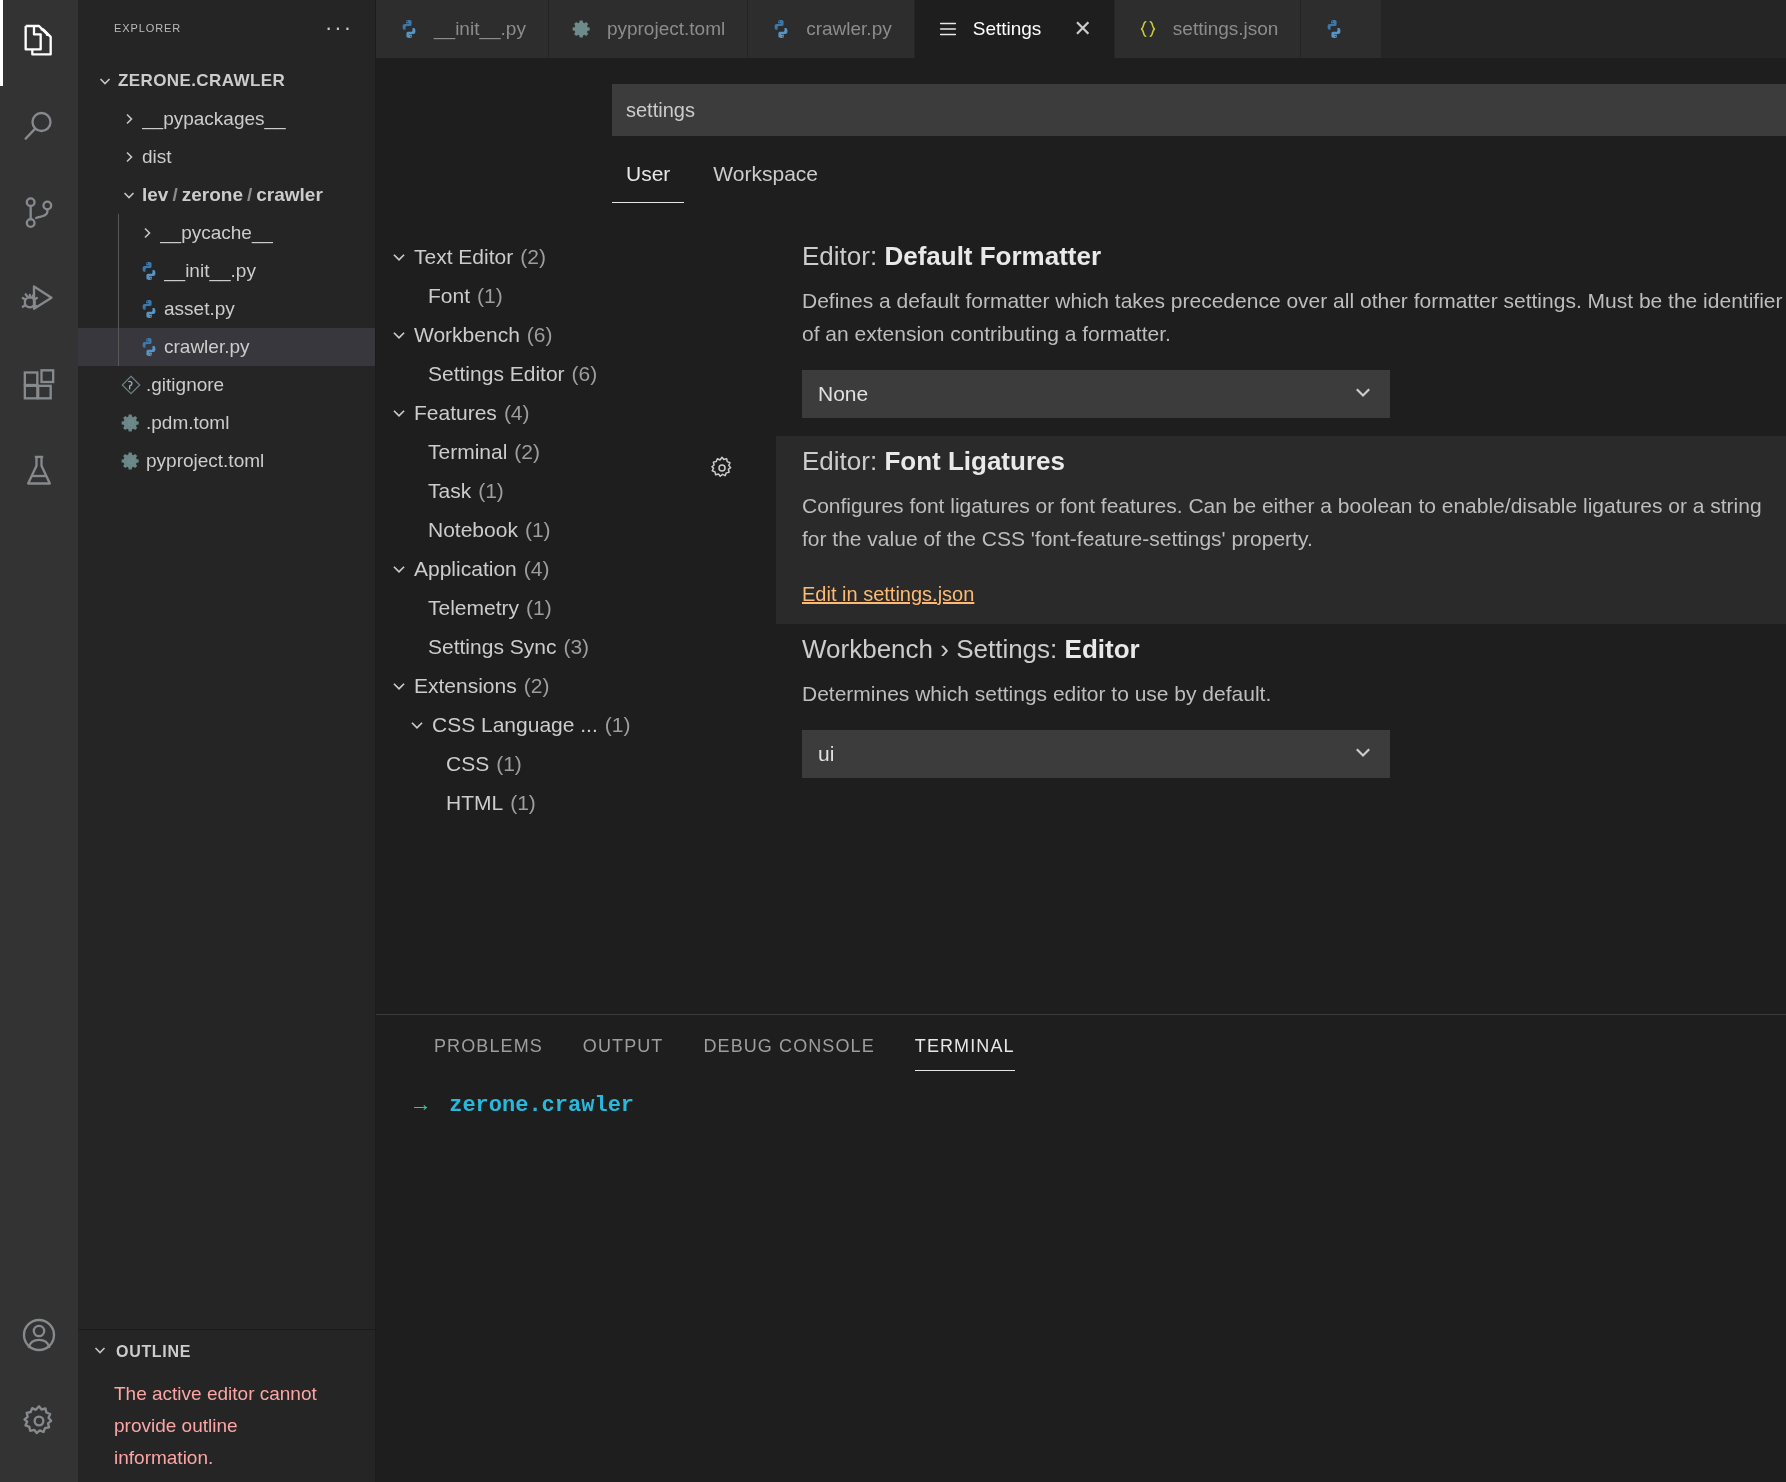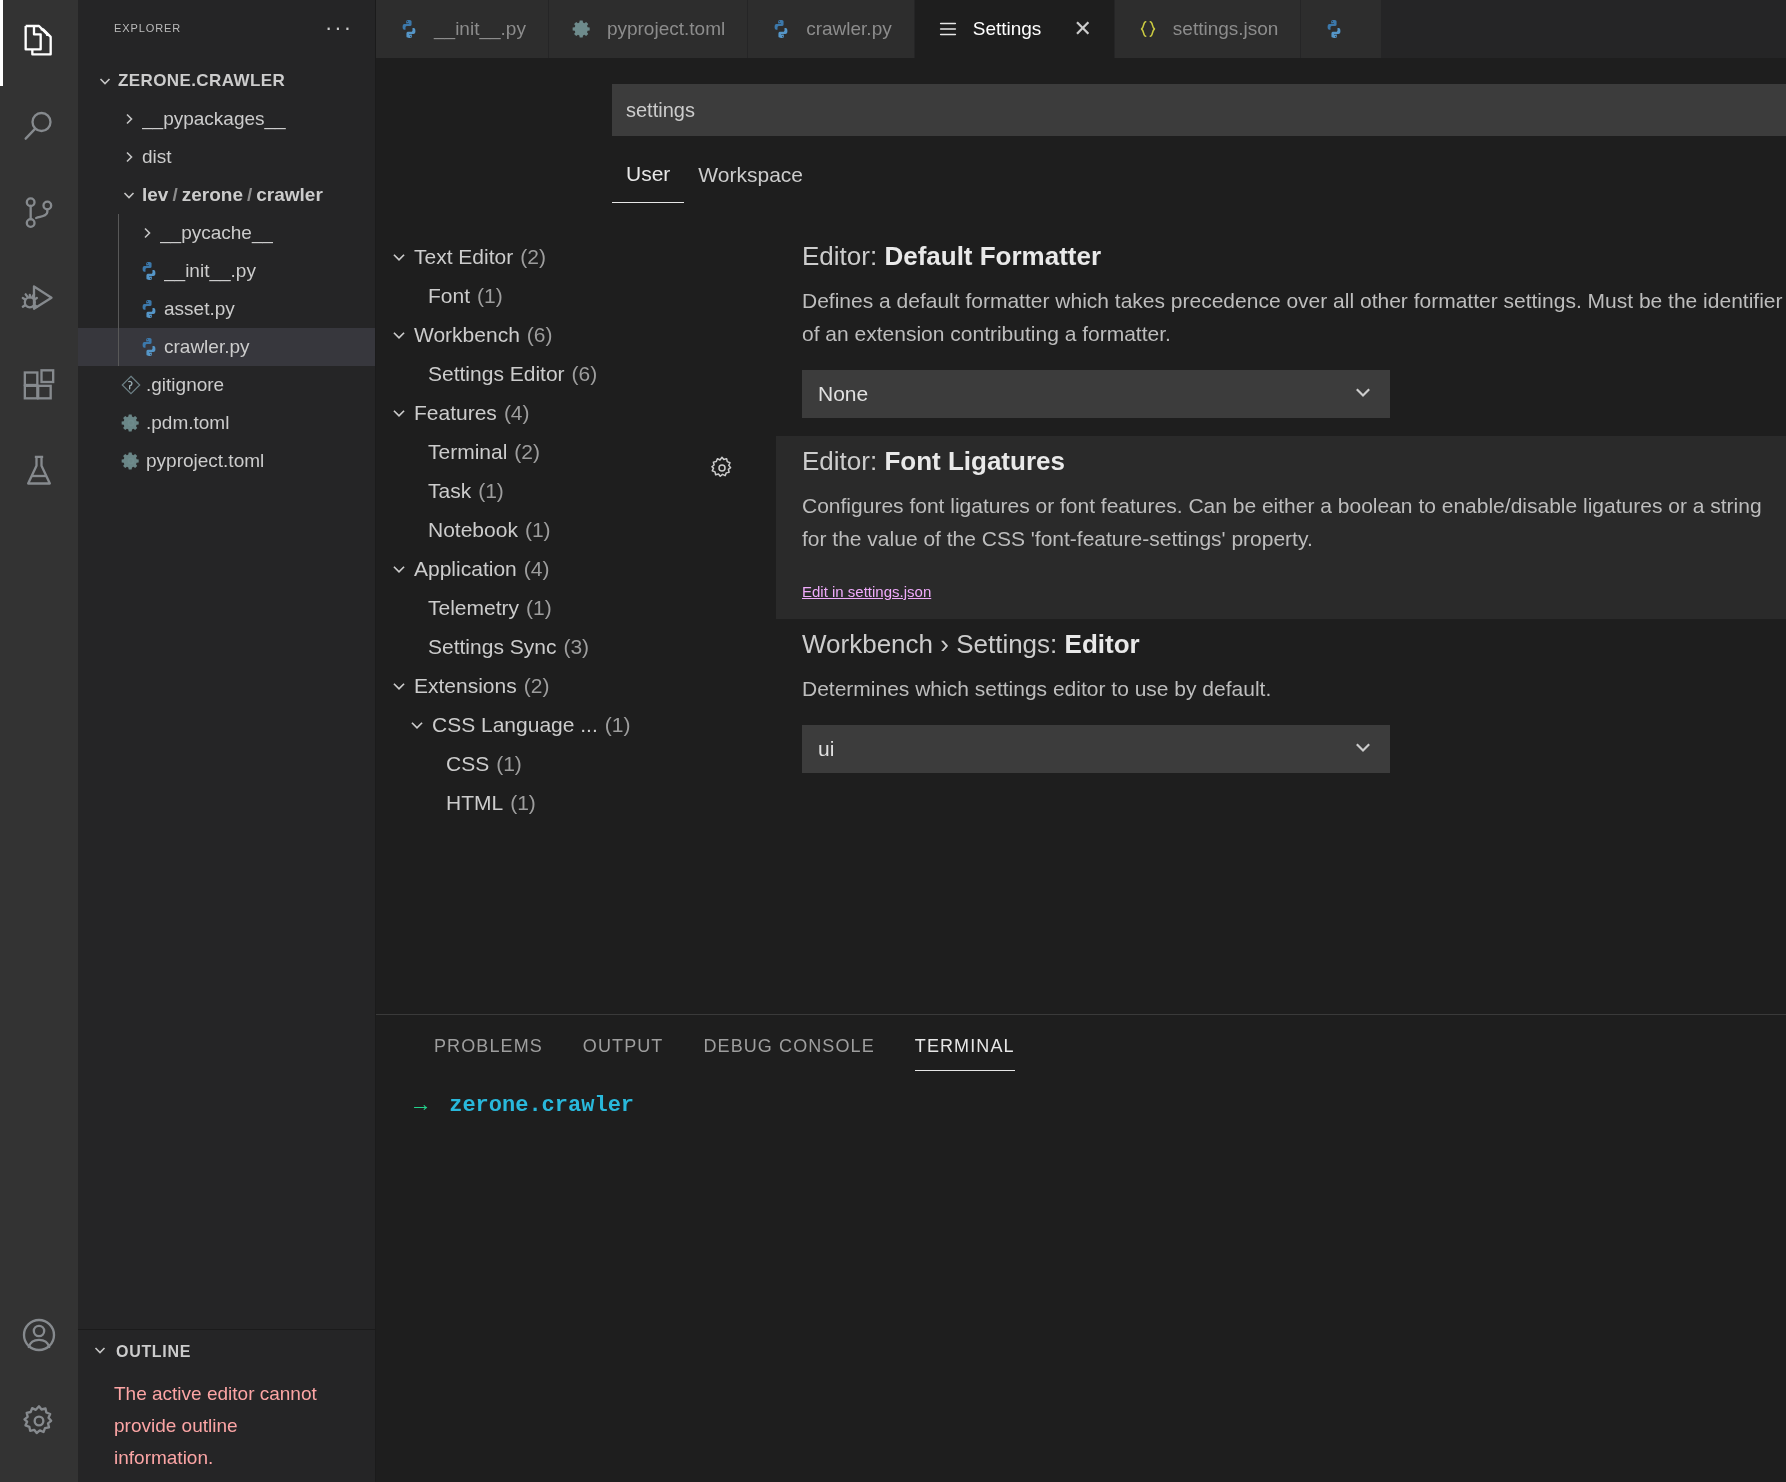--- a/index.html
+++ b/index.html
@@ -89,21 +89,21 @@
   .tab .close { margin-left: 18px; color: #cccccc; font-size: 22px; line-height: 1; }
   .tab .tabicon { display: inline-flex; align-items: center; }
 
   .settings-body { flex: 1; overflow: hidden; position: relative; display: flex; flex-direction: column; }
 
   .search-wrap { padding: 26px 0 0 236px; }
   .search-box {
     height: 52px; background: #3c3c3c; display: flex; align-items: center;
     padding: 0 14px; color: #cccccc; font-size: 20px;
   }
-  .toc-tabs { display: flex; gap: 0; padding: 26px 0 0 236px; align-items: flex-end; }
+  .toc-tabs { display: flex; gap: 15px; padding: 26px 0 0 236px; }
   .toc-tab {
     font-size: 21px; color: #cccccc; padding: 0 14px 16px 14px; cursor: pointer;
   }
   .toc-tab.active { color: #e7e7e7; border-bottom: 1px solid #e7e7e7; }
 
   .settings-cols { display: flex; flex: 1; min-height: 0; }
   .toc {
     width: 400px; flex: 0 0 400px; padding-top: 34px; text-align: right;
     padding-right: 0;
   }
@@ -120,21 +120,21 @@
   .setting-item.hovered { background: #2a2a2a; }
   .setting-item.hovered::before { content: ""; position: absolute; left: 0; top: 0; bottom: 0; width: 2px; background: #2a2a2a; }
   .gear-slot {
     position: absolute; left: -74px; top: 14px; width: 40px; height: 40px;
     display: flex; align-items: center; justify-content: center;
   }
   .gear-slot svg { stroke: #cccccc; fill: none; stroke-width: 1.2; }
   .set-title { font-size: 26px; color: #cccccc; margin-bottom: 12px; }
   .set-title b { color: #e9e9e9; }
   .set-desc { font-size: 21px; line-height: 33px; color: #bdbdbd; max-width: 1000px; }
-  .set-link { display: inline-block; margin-top: 28px; font-size: 15px; color: #f0abfc; text-decoration: underline; cursor: pointer; }
+  .set-link { display: inline-block; margin-top: 28px; font-size: 20px; color: #fdba74; text-decoration: underline; cursor: pointer; }
   .set-select {
     margin-top: 20px; height: 48px; width: 588px; background: #3c3c3c;
     display: flex; align-items: center; justify-content: space-between;
     padding: 0 16px; font-size: 21px; color: #e0e0e0; cursor: pointer;
   }
   .set-select svg { stroke: #cccccc; fill: none; stroke-width: 1.6; }
 
   
   .panel { height: 468px; flex: 0 0 468px; background: #1e1e1e; border-top: 1px solid #3a3a3a; display: flex; flex-direction: column; }
   .panel-tabs { height: 62px; display: flex; align-items: center; padding-left: 38px; gap: 0; }

